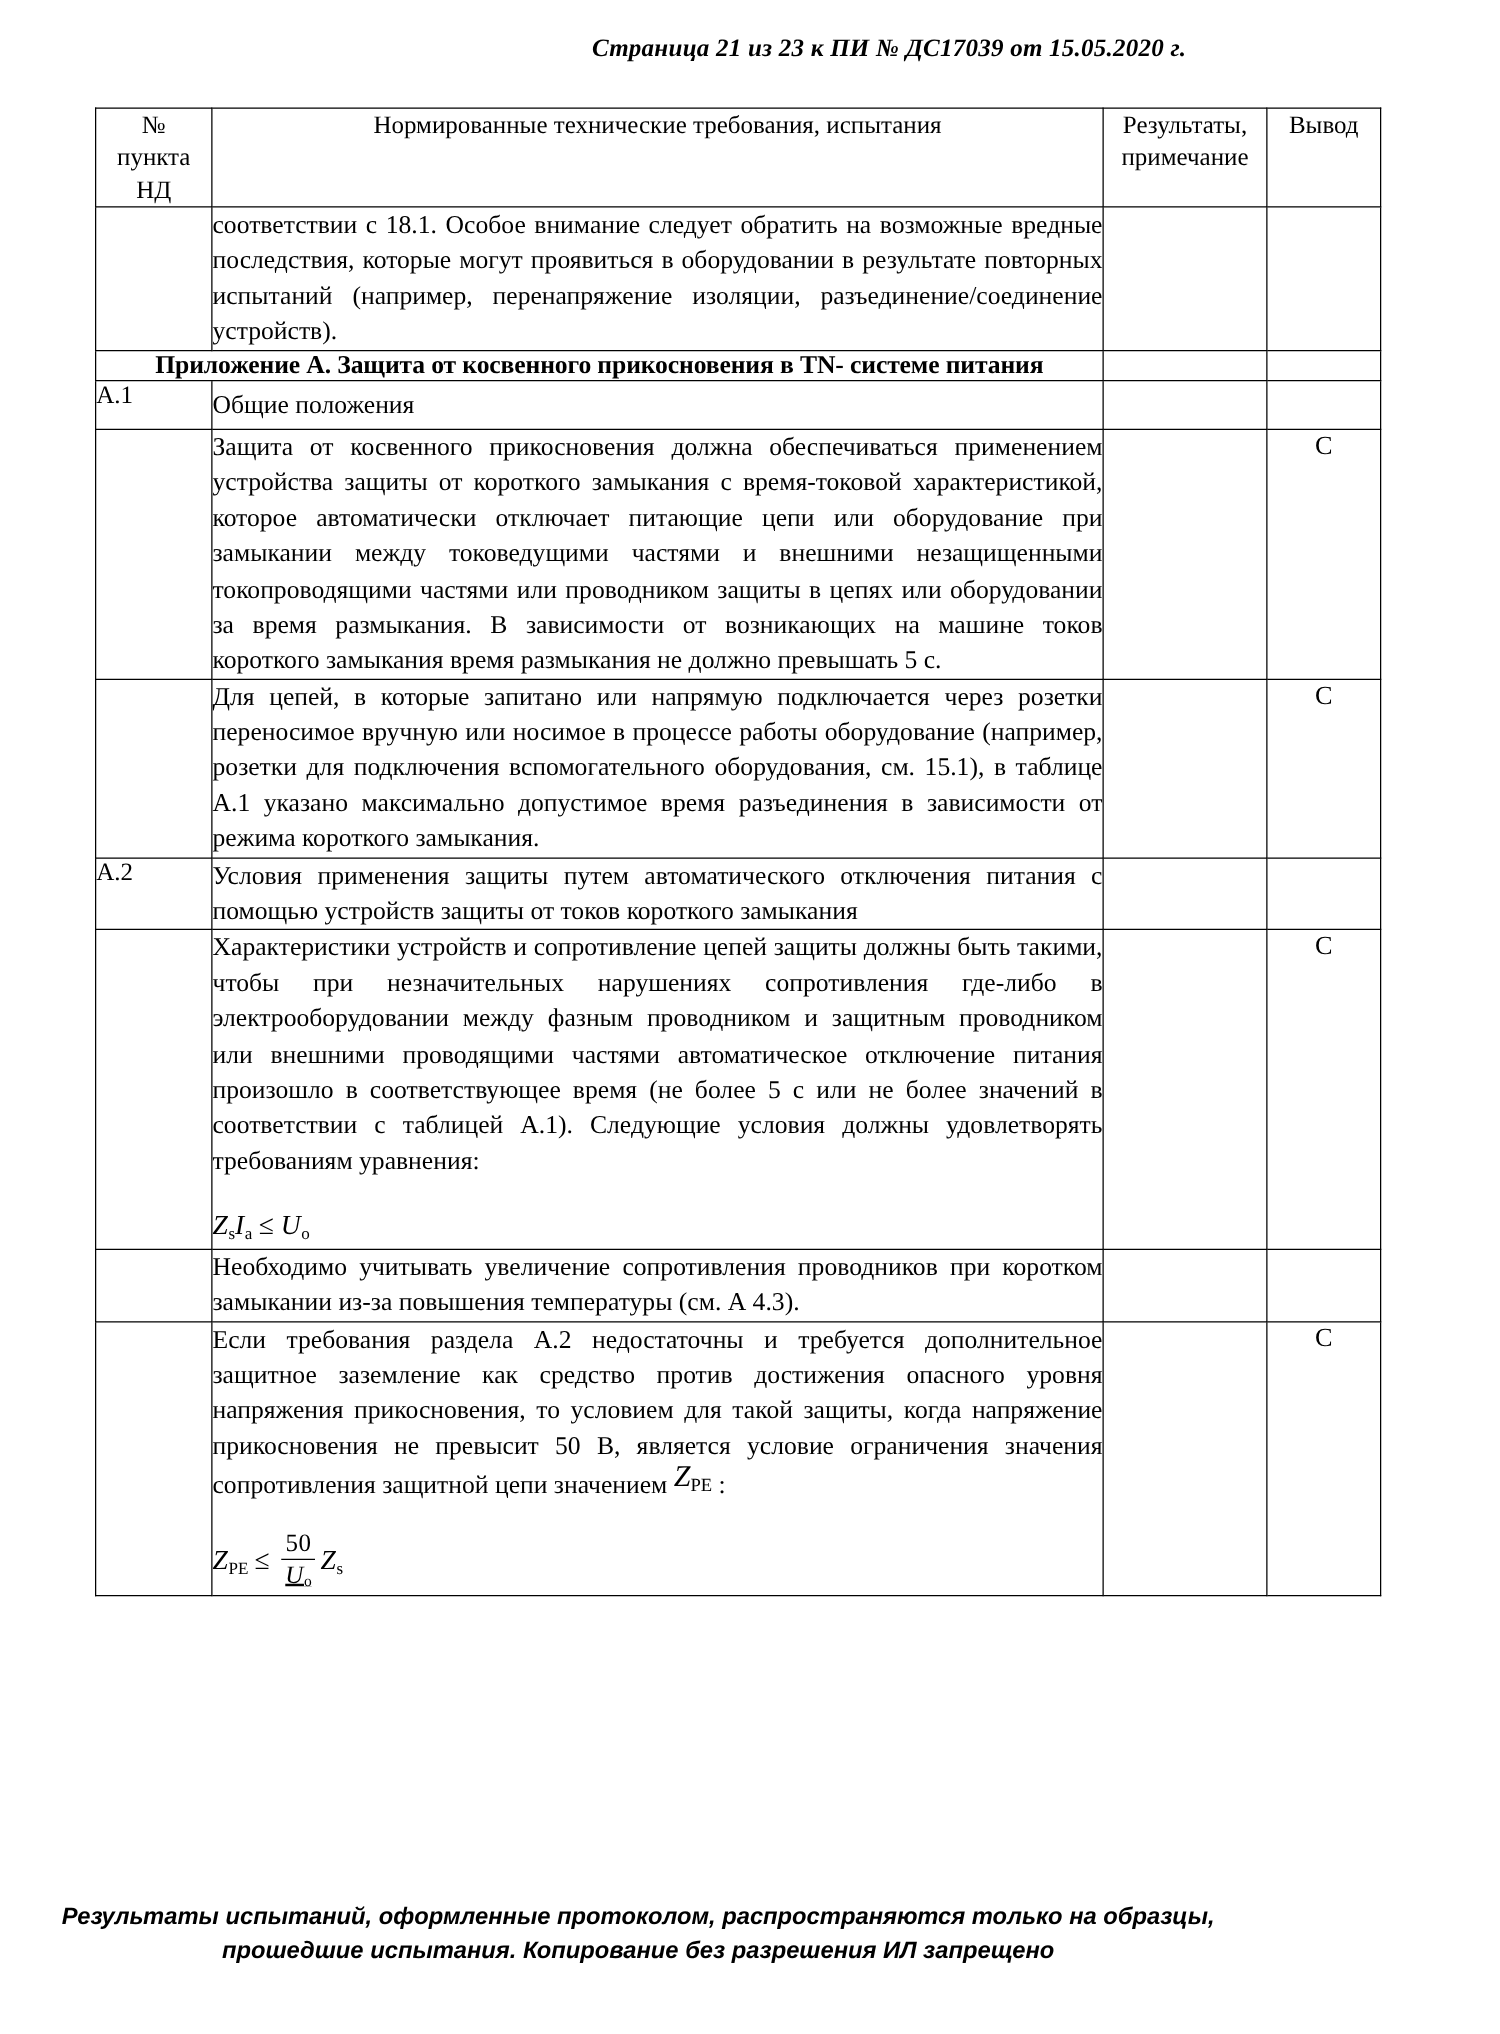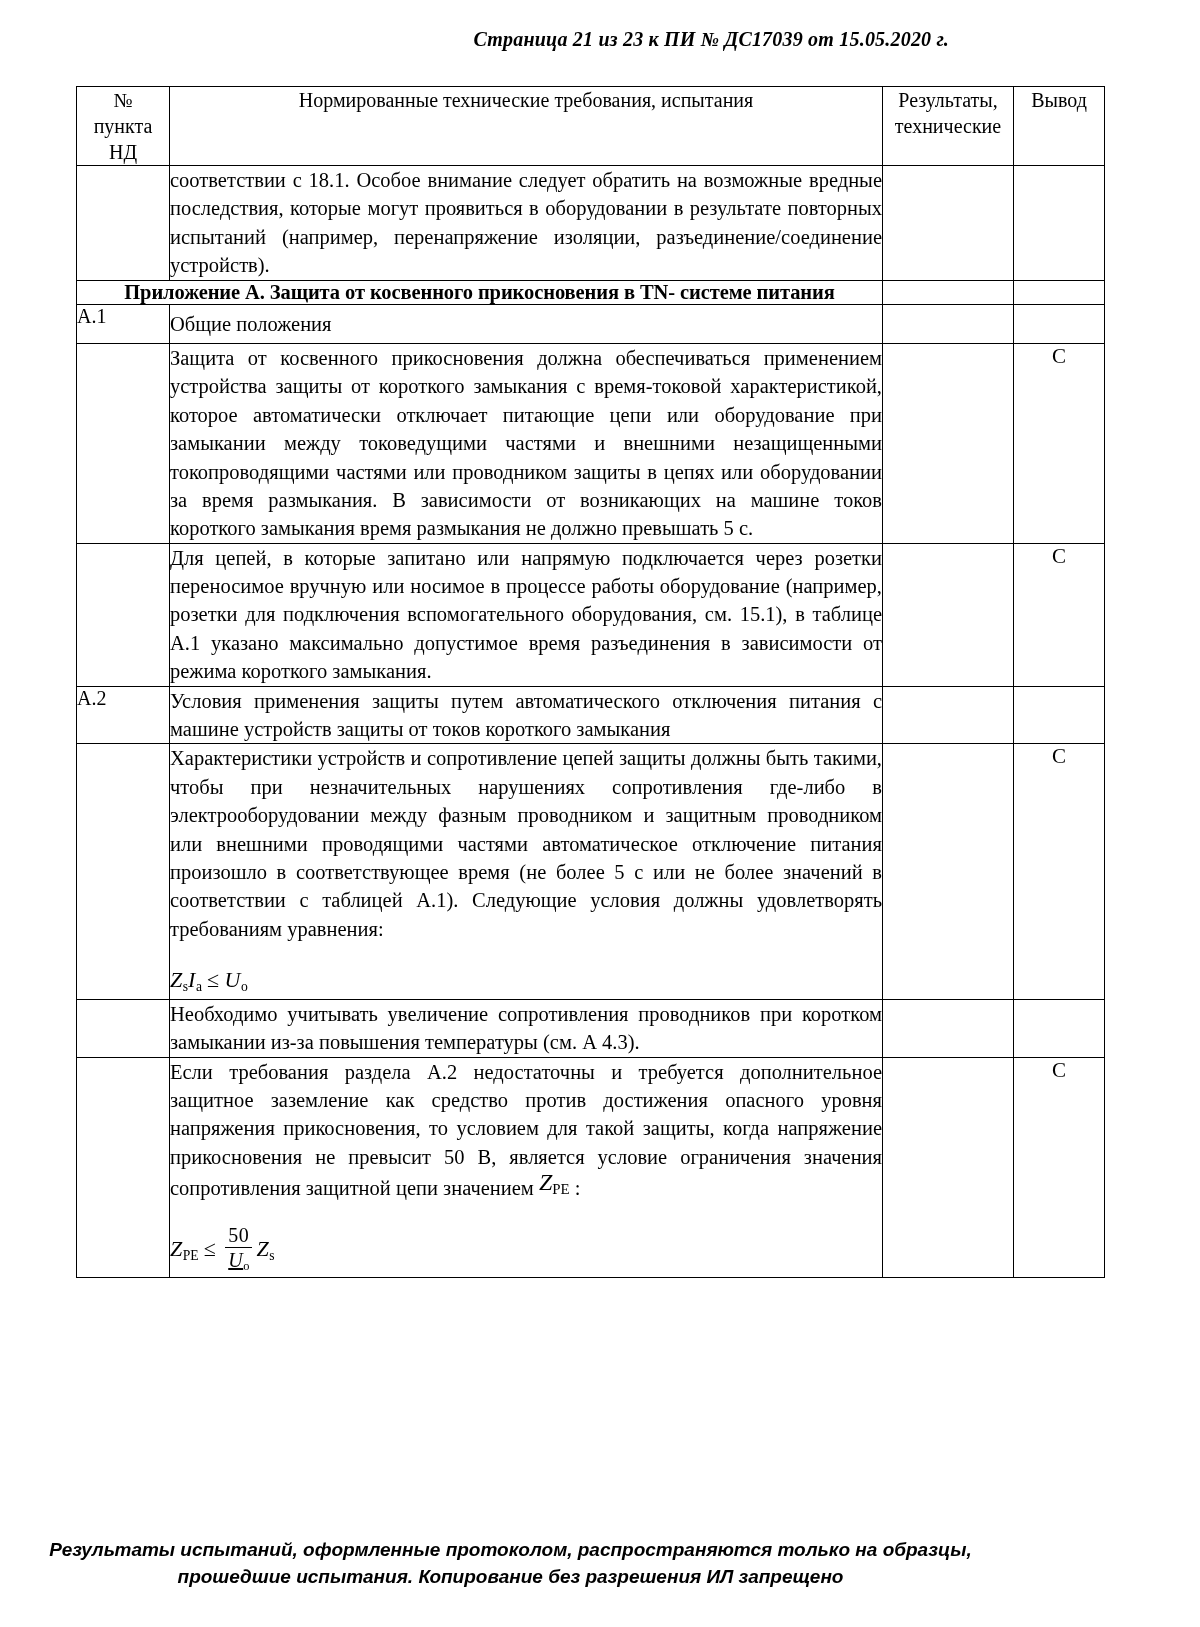--- a/index.html
+++ b/index.html
@@ -173,21 +173,21 @@
   }
   .frac .dnm sub {
     font-style: normal;
     font-size: 0.62em;
     vertical-align: -0.25em;
   }
 
   
   .page-footer {
     position: absolute;
-    bottom: 36px;
+    bottom: 52px;
     left: 0;
     right: 0;
     text-align: center;
     font-style: italic;
     font-weight: 700;
     font-size: 19px;
     line-height: 1.45;
     font-family: "Liberation Sans", "DejaVu Sans", sans-serif;
   }
   .page-footer .fl { display: block; }
@@ -212,21 +212,21 @@
           <th class="hd">
             <span class="l">№</span>
             <span class="l">пункта</span>
             <span class="l">НД</span>
           </th>
           <th class="hd">
             <span class="l">Нормированные технические требования, испытания</span>
           </th>
           <th class="hd">
             <span class="l">Результаты,</span>
-            <span class="l">технические</span>
+            <span class="l">примечание</span>
           </th>
           <th class="hd">
             <span class="l">Вывод</span>
           </th>
         </tr>
       </thead>
       <tbody>
 
         <tr>
           <td class="num"></td>
@@ -266,21 +266,21 @@
           <td class="body">
             <p>Для цепей, в которые запитано или напрямую подключается через розетки переносимое вручную или носимое в процессе работы оборудование (например, розетки для подключения вспомогательного оборудования, см. 15.1), в таблице А.1 указано максимально допустимое время разъединения в зависимости от режима короткого замыкания.</p>
           </td>
           <td class="res"></td>
           <td class="ver">С</td>
         </tr>
 
         <tr>
           <td class="num">А.2</td>
           <td class="body">
-            <p>Условия применения защиты путем автоматического отключения питания с машине устройств защиты от токов короткого замыкания</p>
+            <p>Условия применения защиты путем автоматического отключения питания с помощью устройств защиты от токов короткого замыкания</p>
           </td>
           <td class="res"></td>
           <td class="ver"></td>
         </tr>
 
         <tr>
           <td class="num"></td>
           <td class="body">
             <p>Характеристики устройств и сопротивление цепей защиты должны быть такими, чтобы при незначительных нарушениях сопротивления где-либо в электрооборудовании между фазным проводником и защитным проводником или внешними проводящими частями автоматическое отключение питания произошло в соответствующее время (не более 5 с или не более значений в соответствии с таблицей А.1). Следующие условия должны удовлетворять требованиям уравнения:</p>
             <span class="formula">

